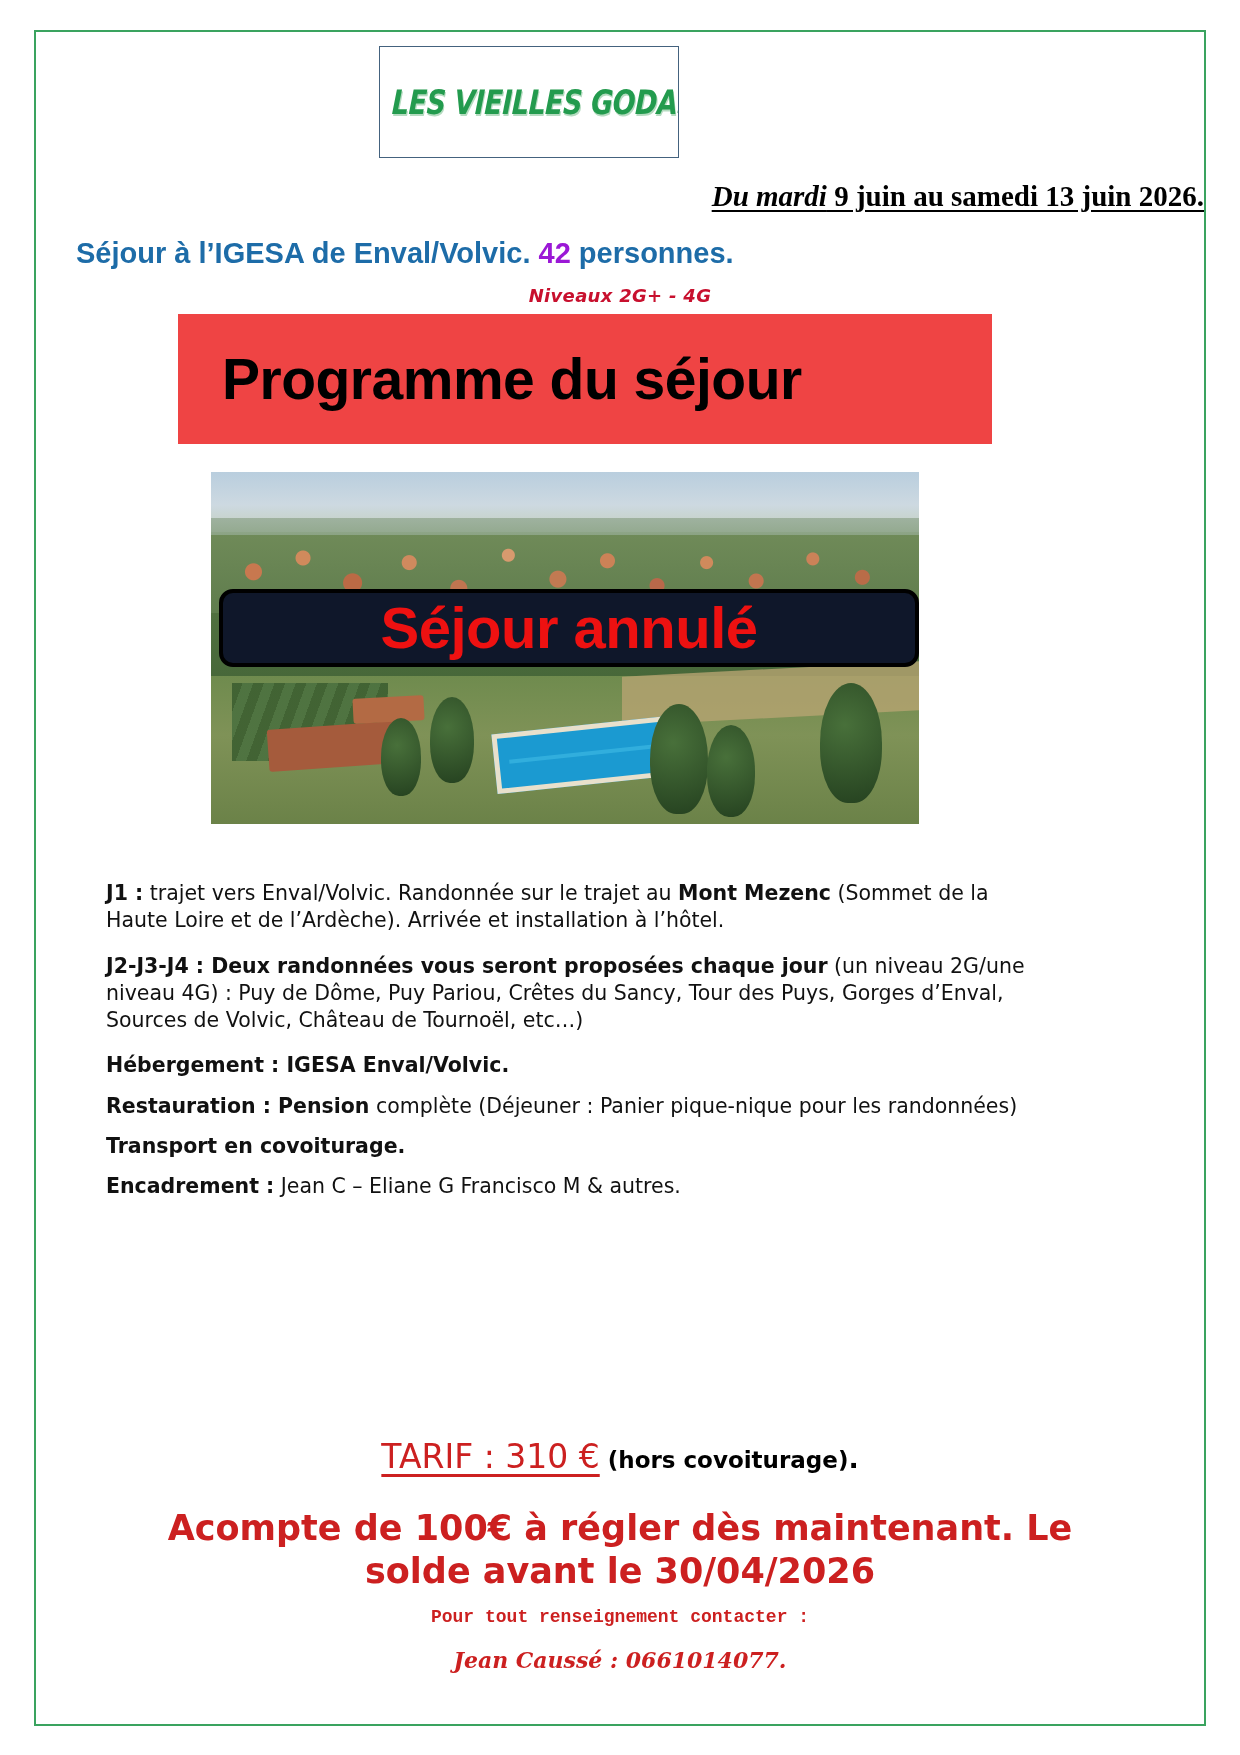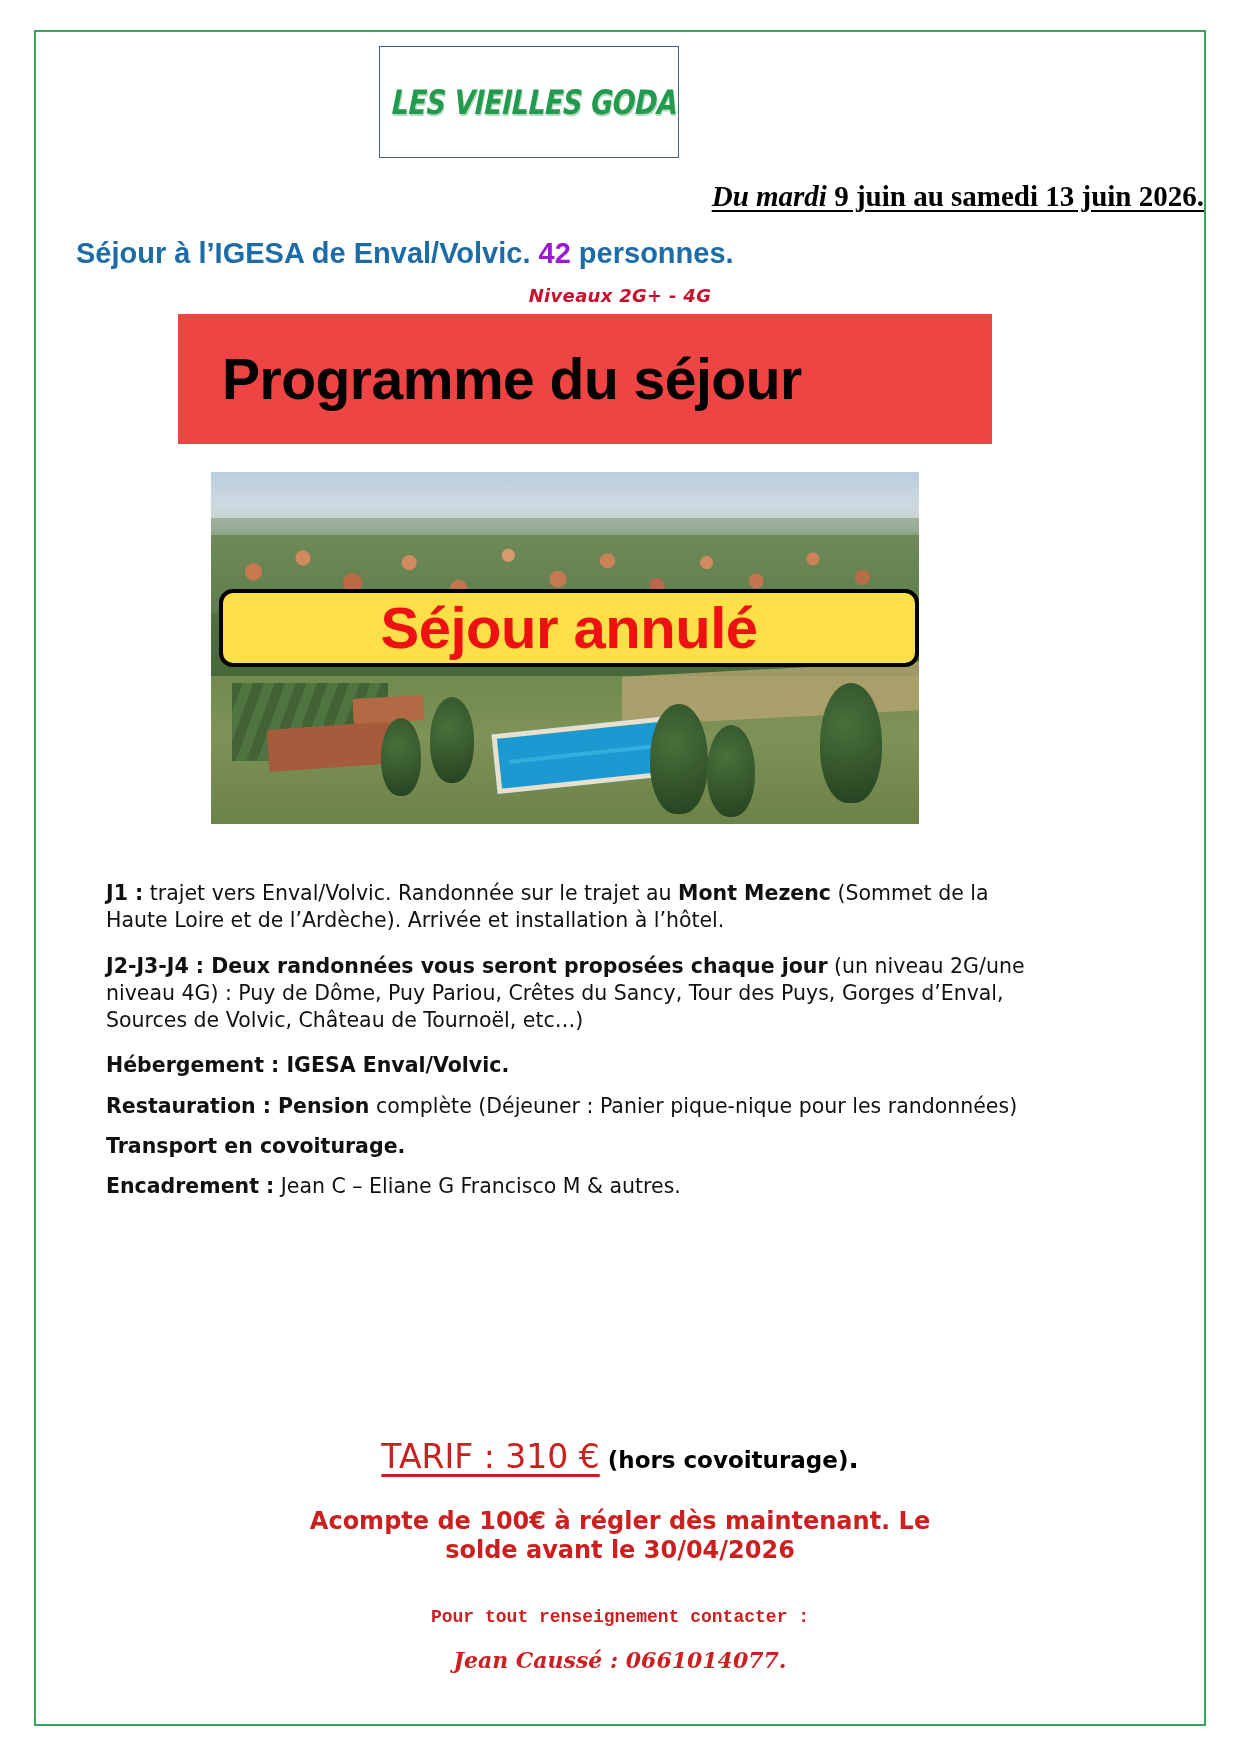--- a/index.html
+++ b/index.html
@@ -225,21 +225,21 @@
     background: radial-gradient(circle at 40% 35%, #48703a, #24401f);
   }
 
   
   .cancel-banner {
     position: absolute;
     left: 183px;
     top: 557px;
     width: 700px;
     height: 78px;
-    background: #fde047;
+    background: #0f172a;
     border: 4px solid #000000;
     border-radius: 14px;
     box-sizing: border-box;
     display: flex;
     align-items: center;
     justify-content: center;
   }
   .cancel-banner span {
     font-family: "Liberation Sans", sans-serif;
     font-weight: bold;
@@ -292,21 +292,21 @@
 
   
   .acompte {
     position: absolute;
     left: 80px;
     top: 1475px;
     width: 1008px;
     text-align: center;
     font-family: "DejaVu Sans", sans-serif;
     font-weight: bold;
-    font-size: 24px;
+    font-size: 35px;
     line-height: 1.22;
     color: #cc2020;
   }
   .contact-line {
     position: absolute;
     left: 0;
     top: 1575px;
     width: 100%;
     text-align: center;
     font-family: Liberation Mono, monospace;

